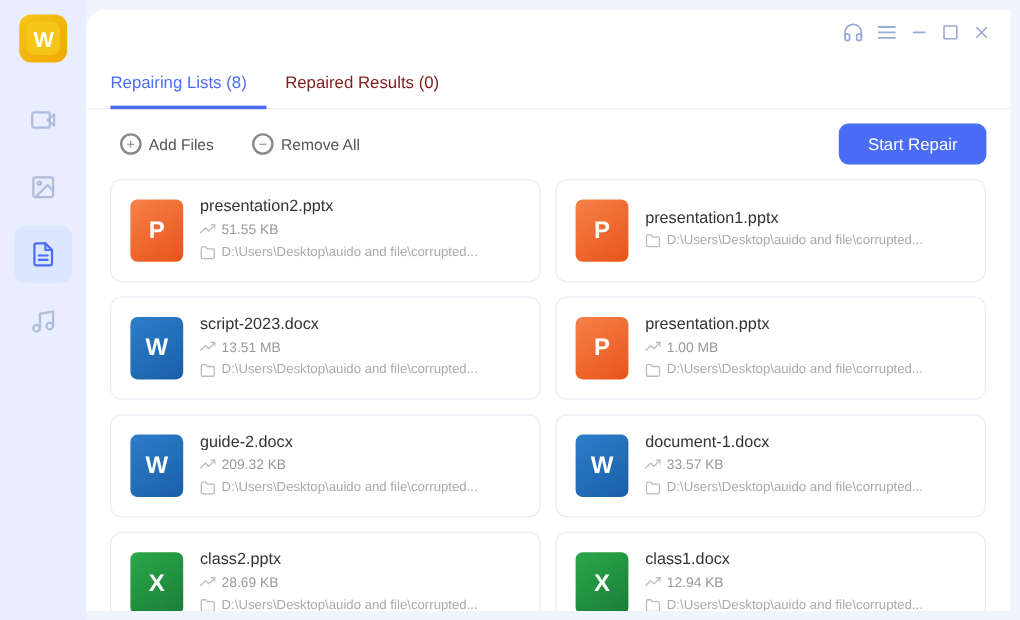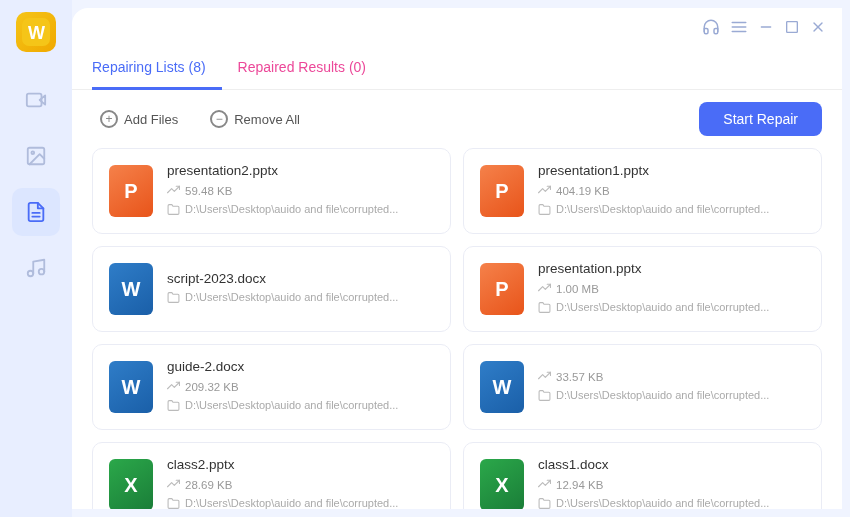--- a/index.html
+++ b/index.html
@@ -83,21 +83,21 @@
       display: flex;
       padding: 0 20px;
       border-bottom: 1px solid #eee;
       gap: 0;
     }
     .tab {
       padding: 8px 16px 12px 0;
       margin-right: 16px;
       font-size: 14px;
       font-weight: 500;
-      color: #ec4899;
+      color: #7f1d1d;
       cursor: pointer;
       border-bottom: 3px solid transparent;
       position: relative;
       top: 1px;
     }
     .tab.active {
       color: #4a6cf7;
       border-bottom: 3px solid #4a6cf7;
     }
 
@@ -327,63 +327,63 @@
     </div>
     <div class="file-info">
       <div class="file-name">presentation2.pptx</div>
       <div class="file-meta">
         <span class="meta-icon">
           <svg width="13" height="13" viewBox="0 0 24 24" fill="none" stroke="#bbb" stroke-width="2" stroke-linecap="round" stroke-linejoin="round">
             <polyline points="23 6 13.5 15.5 8.5 10.5 1 18"></polyline>
             <polyline points="17 6 23 6 23 12"></polyline>
           </svg>
         </span>
-        <span>59.48 KB</span>
+        <span>51.55 KB</span>
       </div>
       <div class="file-path">
         <span class="meta-icon">
           <svg width="13" height="13" viewBox="0 0 24 24" fill="none" stroke="#bbb" stroke-width="2" stroke-linecap="round" stroke-linejoin="round">
             <path d="M22 19a2 2 0 0 1-2 2H4a2 2 0 0 1-2-2V5a2 2 0 0 1 2-2h5l2 3h9a2 2 0 0 1 2 2z"></path>
           </svg>
         </span>
         <span>D:\Users\Desktop\auido and file\corrupted...</span>
       </div>
     </div>
   </div>
       <div class="file-card">
     <div class="file-icon pptx">
       <span class="file-icon-letter">P</span>
     </div>
     <div class="file-info">
       <div class="file-name">presentation1.pptx</div>
-      <div class="file-meta">
-        <span class="meta-icon">
-          <svg width="13" height="13" viewBox="0 0 24 24" fill="none" stroke="#bbb" stroke-width="2" stroke-linecap="round" stroke-linejoin="round">
-            <polyline points="23 6 13.5 15.5 8.5 10.5 1 18"></polyline>
-            <polyline points="17 6 23 6 23 12"></polyline>
-          </svg>
-        </span>
-        <span>404.19 KB</span>
-      </div>
       <div class="file-path">
         <span class="meta-icon">
           <svg width="13" height="13" viewBox="0 0 24 24" fill="none" stroke="#bbb" stroke-width="2" stroke-linecap="round" stroke-linejoin="round">
             <path d="M22 19a2 2 0 0 1-2 2H4a2 2 0 0 1-2-2V5a2 2 0 0 1 2-2h5l2 3h9a2 2 0 0 1 2 2z"></path>
           </svg>
         </span>
         <span>D:\Users\Desktop\auido and file\corrupted...</span>
       </div>
     </div>
   </div>
       <div class="file-card">
     <div class="file-icon docx">
       <span class="file-icon-letter">W</span>
     </div>
     <div class="file-info">
       <div class="file-name">script-2023.docx</div>
+      <div class="file-meta">
+        <span class="meta-icon">
+          <svg width="13" height="13" viewBox="0 0 24 24" fill="none" stroke="#bbb" stroke-width="2" stroke-linecap="round" stroke-linejoin="round">
+            <polyline points="23 6 13.5 15.5 8.5 10.5 1 18"></polyline>
+            <polyline points="17 6 23 6 23 12"></polyline>
+          </svg>
+        </span>
+        <span>13.51 MB</span>
+      </div>
       <div class="file-path">
         <span class="meta-icon">
           <svg width="13" height="13" viewBox="0 0 24 24" fill="none" stroke="#bbb" stroke-width="2" stroke-linecap="round" stroke-linejoin="round">
             <path d="M22 19a2 2 0 0 1-2 2H4a2 2 0 0 1-2-2V5a2 2 0 0 1 2-2h5l2 3h9a2 2 0 0 1 2 2z"></path>
           </svg>
         </span>
         <span>D:\Users\Desktop\auido and file\corrupted...</span>
       </div>
     </div>
   </div>
@@ -435,20 +435,21 @@
         </span>
         <span>D:\Users\Desktop\auido and file\corrupted...</span>
       </div>
     </div>
   </div>
       <div class="file-card">
     <div class="file-icon docx">
       <span class="file-icon-letter">W</span>
     </div>
     <div class="file-info">
+      <div class="file-name">document-1.docx</div>
       <div class="file-meta">
         <span class="meta-icon">
           <svg width="13" height="13" viewBox="0 0 24 24" fill="none" stroke="#bbb" stroke-width="2" stroke-linecap="round" stroke-linejoin="round">
             <polyline points="23 6 13.5 15.5 8.5 10.5 1 18"></polyline>
             <polyline points="17 6 23 6 23 12"></polyline>
           </svg>
         </span>
         <span>33.57 KB</span>
       </div>
       <div class="file-path">

